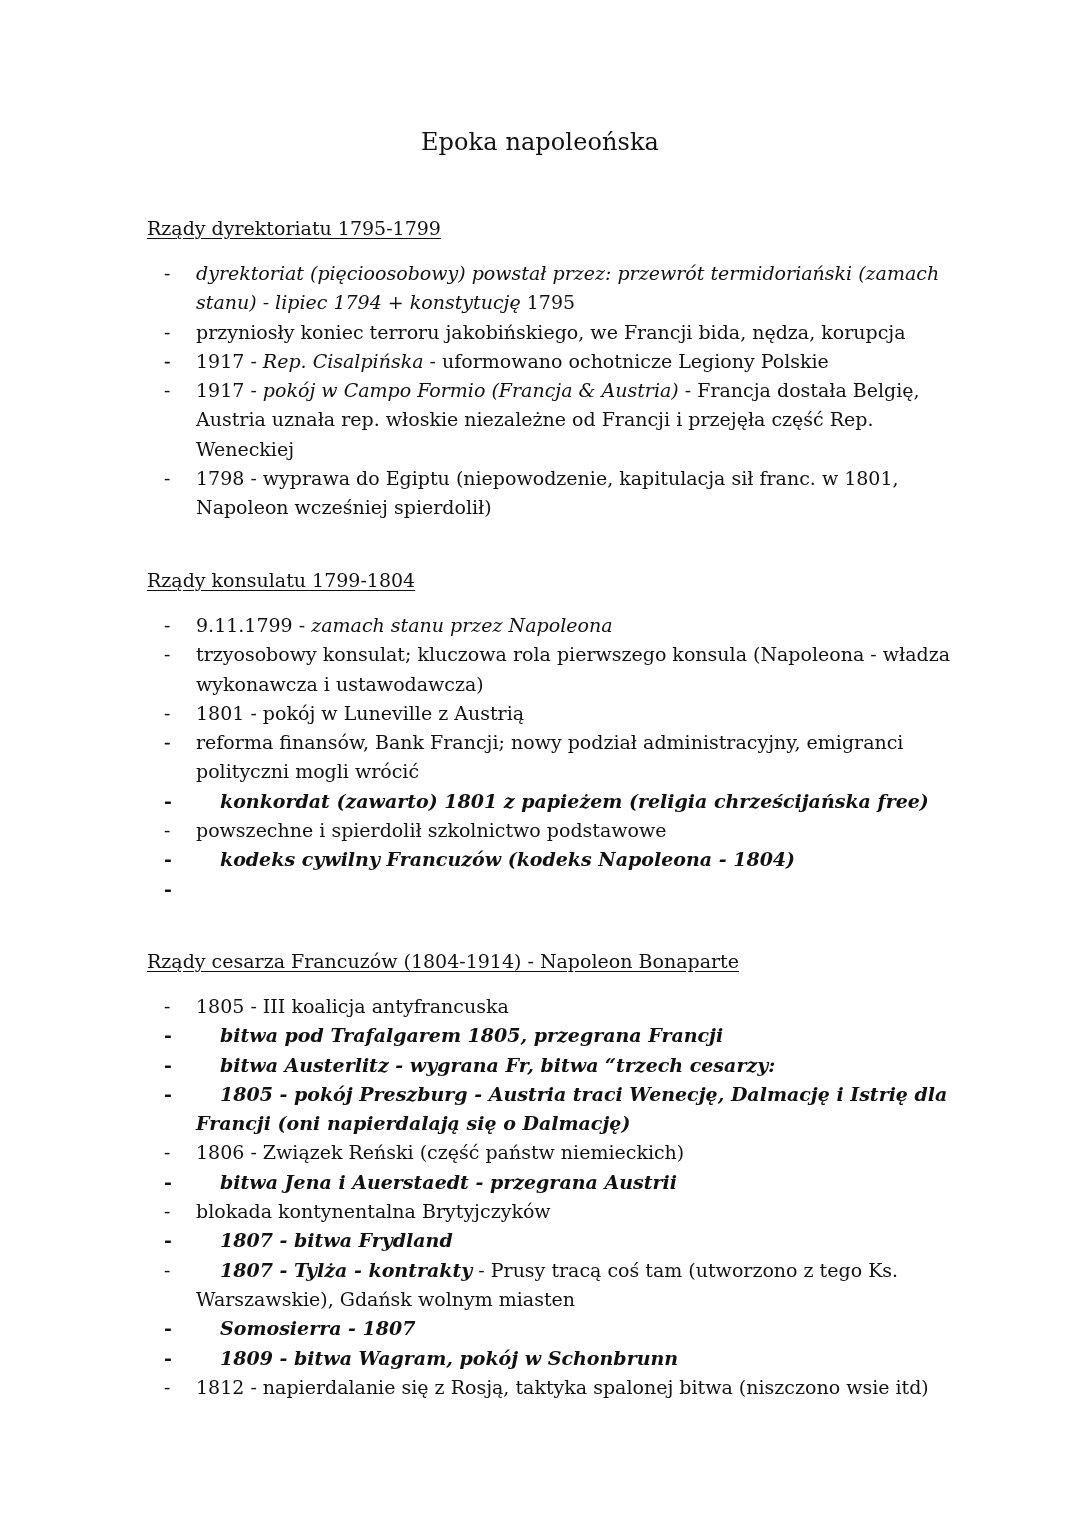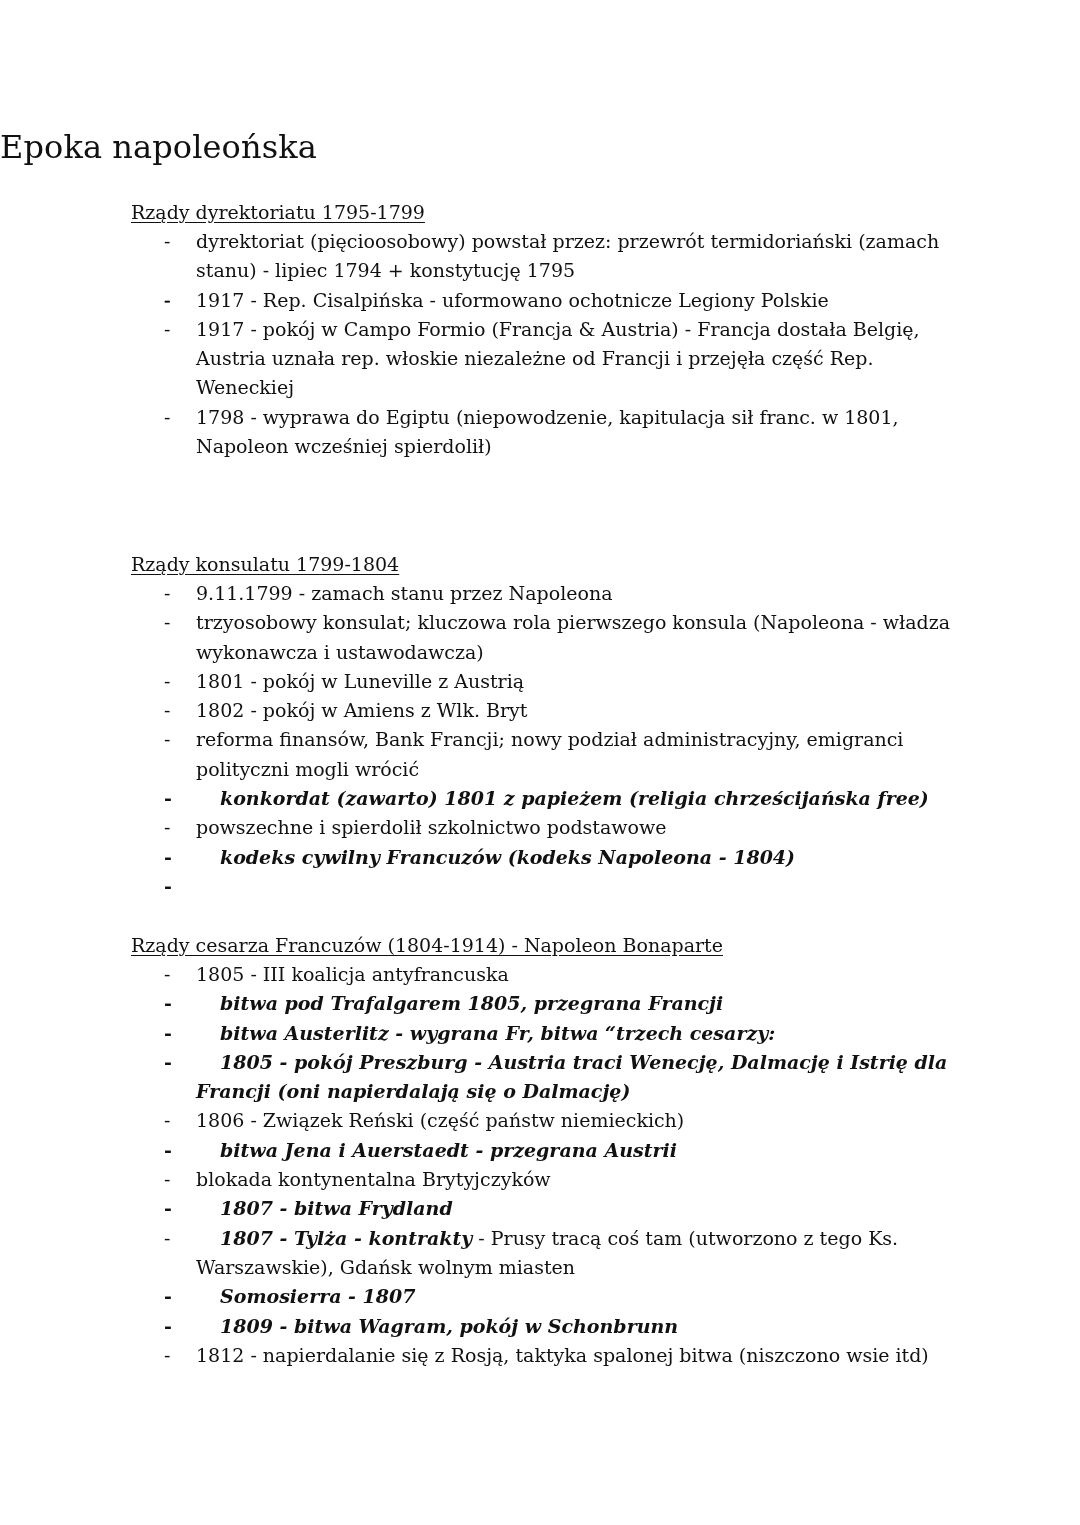--- a/index.html
+++ b/index.html
@@ -3,68 +3,68 @@
 <meta charset="utf-8">
 <style>
   html, body { margin: 0; padding: 0; background: #ffffff; }
   body {
     width: 1080px; height: 1525px; position: relative; overflow: hidden;
     font-family: "DejaVu Serif", "Liberation Serif", serif;
     color: #111111;
   }
   .page { position: absolute; left: 0; top: 0; width: 1080px; height: 1525px; }
   .title {
-    position: absolute; top: 128px; left: 0; width: 1080px; text-align: left;
-    font-size: 32px; font-weight: normal; margin: 0; letter-spacing: 0.1px;
+    position: absolute; top: 128px; left: 0; width: 1080px; text-align: center;
+    font-size: 24px; font-weight: normal; margin: 0; letter-spacing: 0.1px;
   }
   .section { position: absolute; left: 131px; width: 830px; }
   .section-heading {
     font-size: 19px; text-decoration: underline; text-underline-offset: 3px;
-    line-height: 29px; height: 29px; margin: 0; font-weight: normal; white-space: nowrap;
+    line-height: 29px; height: 29px; margin: 16px; font-weight: normal; white-space: nowrap;
   }
   ul.items { list-style: none; margin: 0; padding: 0; }
   ul.items li {
     position: relative; padding-left: 65px; font-size: 19px; line-height: 29.3px;
   }
   ul.items li .dash {
     position: absolute; left: 33px; top: 0; width: 14px;
   }
   ul.items li.strong .dash { font-weight: bold; }
   .b { font-weight: normal; }
-  .i { }
+  .i { font-style: italic; }
   .bi { font-weight: bold; font-style: italic; margin-left: 24px; }
   .sec1 { top: 198px; }
   .sec2 { top: 550px; }
   .sec3 { top: 931px; }
 </style>
 </head>
 <body>
 
 <div class="page">
   <h1 class="title">Epoka napoleońska</h1>
 
   <div class="section sec1">
     <h2 class="section-heading">Rządy dyrektoriatu 1795-1799</h2>
     <ul class="items">
         <li><span class="dash">-</span><span class="i">dyrektoriat (pięcioosobowy) powstał przez: przewrót termidoriański (zamach stanu) - lipiec 1794 + konstytucję </span><span class="b">1795</span></li>
-        <li><span class="dash">-</span></li>
+        <li><span class="dash">-</span><span>przyniosły koniec terroru jakobińskiego, we Francji bida, nędza, korupcja</span></li>
         <li><span class="dash">-</span></li>
         <li><span class="dash">-</span><span class="b">1917</span><span> - </span><span class="i">Rep. Cisalpińska</span><span> - uformowano ochotnicze Legiony Polskie</span></li>
         <li><span class="dash">-</span><span class="b">1917</span><span> - </span><span class="i">pokój w Campo Formio (Francja &amp; Austria)</span><span> - Francja dostała Belgię, Austria uznała rep. włoskie niezależne od Francji i przejęła część Rep. Weneckiej</span></li>
         <li><span class="dash">-</span><span class="b">1798</span><span> - wyprawa do Egiptu (niepowodzenie, kapitulacja sił franc. w 1801, Napoleon wcześniej spierdolił)</span></li>
       </ul>
   </div>
 
   <div class="section sec2">
     <h2 class="section-heading">Rządy konsulatu 1799-1804</h2>
     <ul class="items">
         <li><span class="dash">-</span><span>9.11.1799 - </span><span class="i">zamach stanu przez Napoleona</span></li>
         <li><span class="dash">-</span><span>trzyosobowy konsulat; kluczowa rola pierwszego konsula (Napoleona - władza wykonawcza i ustawodawcza)</span></li>
         <li><span class="dash">-</span><span>1801 - pokój w Luneville z Austrią</span></li>
-        <li><span class="dash">-</span><span>1802 - pokój w Amiens z Wlk. Bryt</span></li>
+        <li><span class="dash">-</span></li>
         <li><span class="dash">-</span><span>reforma finansów, Bank Francji; nowy podział administracyjny, emigranci polityczni mogli wrócić</span></li>
         <li class="strong"><span class="dash">-</span><span class="bi">konkordat (zawarto) 1801 z papieżem (religia chrześcijańska free)</span></li>
         <li><span class="dash">-</span><span>powszechne i spierdolił szkolnictwo podstawowe</span></li>
         <li class="strong"><span class="dash">-</span><span class="bi">kodeks cywilny Francuzów (kodeks Napoleona - 1804)</span></li>
         <li class="strong"><span class="dash">-</span></li>
       </ul>
   </div>
 
   <div class="section sec3">
     <h2 class="section-heading">Rządy cesarza Francuzów (1804-1914) - Napoleon Bonaparte</h2>

